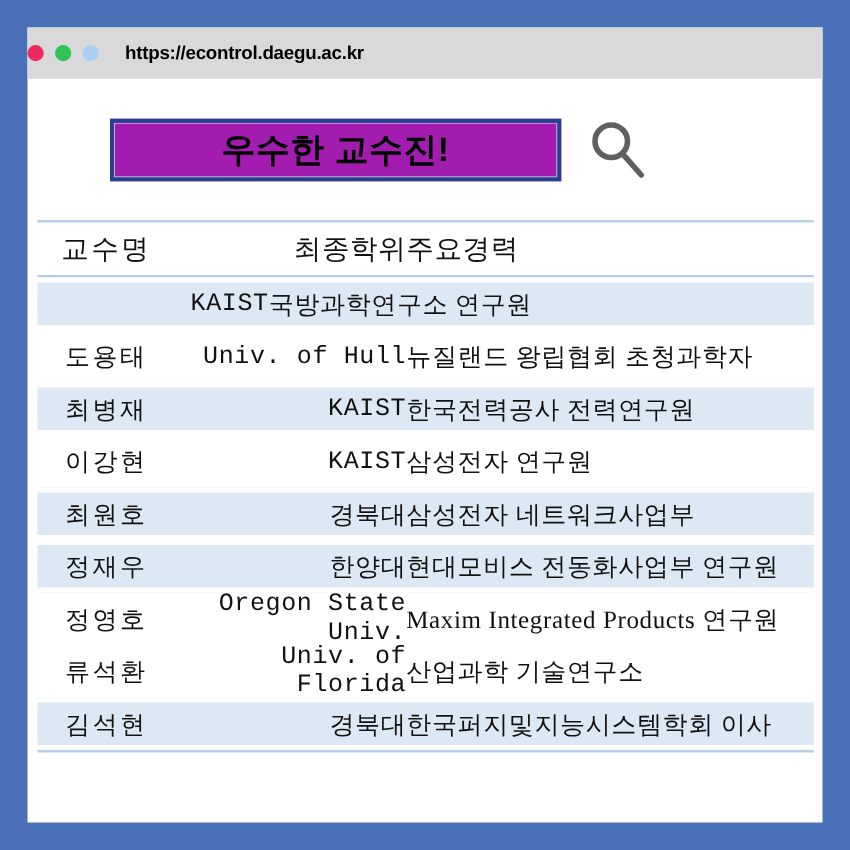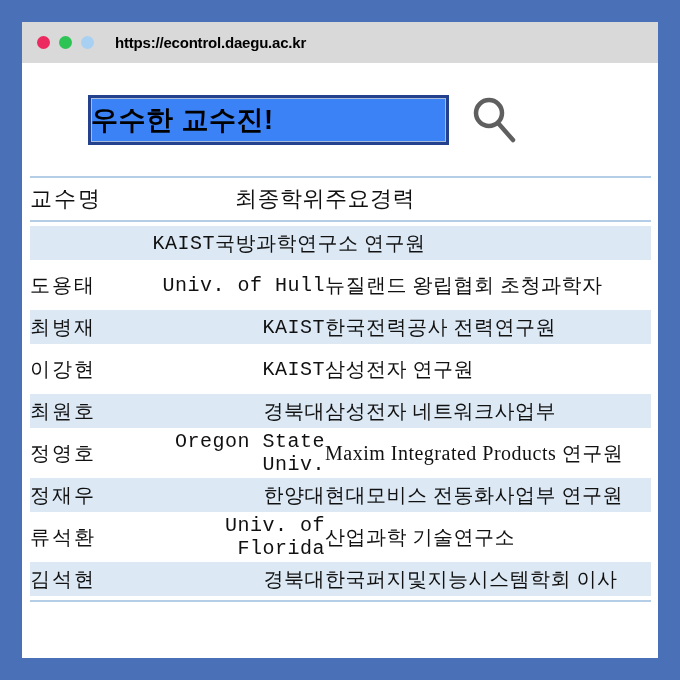--- a/index.html
+++ b/index.html
@@ -4,38 +4,38 @@
 <style>
   :root{
     --page-bg:#4a70b8; --window-bar:#d9d9d9; --dot-red:#ed2a5f; --dot-green:#2dc455;
     --dot-blue:#a8d0f2; --search-border:#24418e; --search-inner:#a9bddb;
     --row-band:#dce9f5; --table-line:#b3cee6; --icon-gray:#5f5f5f; --ink:#111111;
   }
   *{margin:0;padding:0;box-sizing:border-box;}
   html,body{width:680px;height:680px;overflow:hidden;}
   body{background:var(--page-bg);position:relative;font-family:"Liberation Sans",sans-serif;}
   .window{position:absolute;left:22px;top:22px;width:636px;height:636px;background:#ffffff;}
-  .topbar{height:41px;background:var(--window-bar);display:flex;align-items:center;padding-left:15px;}
+  .topbar{height:41px;background:var(--window-bar);display:flex;align-items:center;}
   .dot{width:13px;height:13px;border-radius:50%;margin-right:9px;flex:0 0 auto;}
   .dot.red{background:var(--dot-red);}
   .dot.green{background:var(--dot-green);}
   .dot.blue{background:var(--dot-blue);}
   .url{margin-left:12px;font-weight:700;font-size:15px;color:#000;letter-spacing:-0.2px;}
   .search-row{margin-top:30px;display:flex;align-items:center;}
   .search-box{margin-left:66px;width:361px;height:50px;border:3px solid var(--search-border);
-    box-shadow:inset 0 0 0 1px var(--search-inner);display:flex;align-items:center;
-    background:#3b82f6;cursor:text;}
+    box-shadow:inset 0 0 0 1px var(--search-inner);display:flex;align-items:center;justify-content:center;
+    background:#a21caf;cursor:text;}
   .search-text{font-weight:700;font-size:27px;color:#000;letter-spacing:0.5px;}
   .magnifier{margin-left:20px;width:52px;height:54px;color:var(--icon-gray);cursor:pointer;display:block;}
   .ftable{margin:29px 7px 0 8px;border-top:2px solid var(--table-line);border-bottom:2px solid var(--table-line);
     font-family:"Liberation Serif",serif;color:var(--ink);}
   .thead{display:flex;height:44px;align-items:center;border-bottom:2px solid var(--table-line);font-size:22px;}
   .row{display:flex;height:42px;align-items:center;font-size:20px;}
   .row.banded{background:var(--row-band);border-top:4px solid #ffffff;border-bottom:4px solid #ffffff;}
-  .c1{width:110px;text-align:left;letter-spacing:2px;}
+  .c1{width:110px;text-align:center;letter-spacing:2px;}
   .c2{width:185px;text-align:right;letter-spacing:0.5px;font-family:Liberation Mono, monospace;}
   .c3{flex:1;text-align:left;letter-spacing:0.5px;white-space:nowrap;}
 </style>
 </head>
 <body>
 
 <div class="window">
 
   <div class="topbar">
     <span class="dot red"></span>
@@ -78,29 +78,29 @@
     <div class="row">
       <div class="c1">이강현</div>
       <div class="c2">KAIST</div>
       <div class="c3">삼성전자 연구원</div>
     </div>
     <div class="row banded">
       <div class="c1">최원호</div>
       <div class="c2">경북대</div>
       <div class="c3">삼성전자 네트워크사업부</div>
     </div>
+    <div class="row banded">
+      <div class="c1">정재우</div>
+      <div class="c2">한양대</div>
+      <div class="c3">현대모비스 전동화사업부 연구원</div>
+    </div>
     <div class="row">
       <div class="c1">정영호</div>
       <div class="c2">Oregon State Univ.</div>
       <div class="c3">Maxim Integrated Products 연구원</div>
-    </div>
-    <div class="row banded">
-      <div class="c1">정재우</div>
-      <div class="c2">한양대</div>
-      <div class="c3">현대모비스 전동화사업부 연구원</div>
     </div>
     <div class="row">
       <div class="c1">류석환</div>
       <div class="c2">Univ. of Florida</div>
       <div class="c3">산업과학 기술연구소</div>
     </div>
     <div class="row banded">
       <div class="c1">김석현</div>
       <div class="c2">경북대</div>
       <div class="c3">한국퍼지및지능시스템학회 이사</div>

